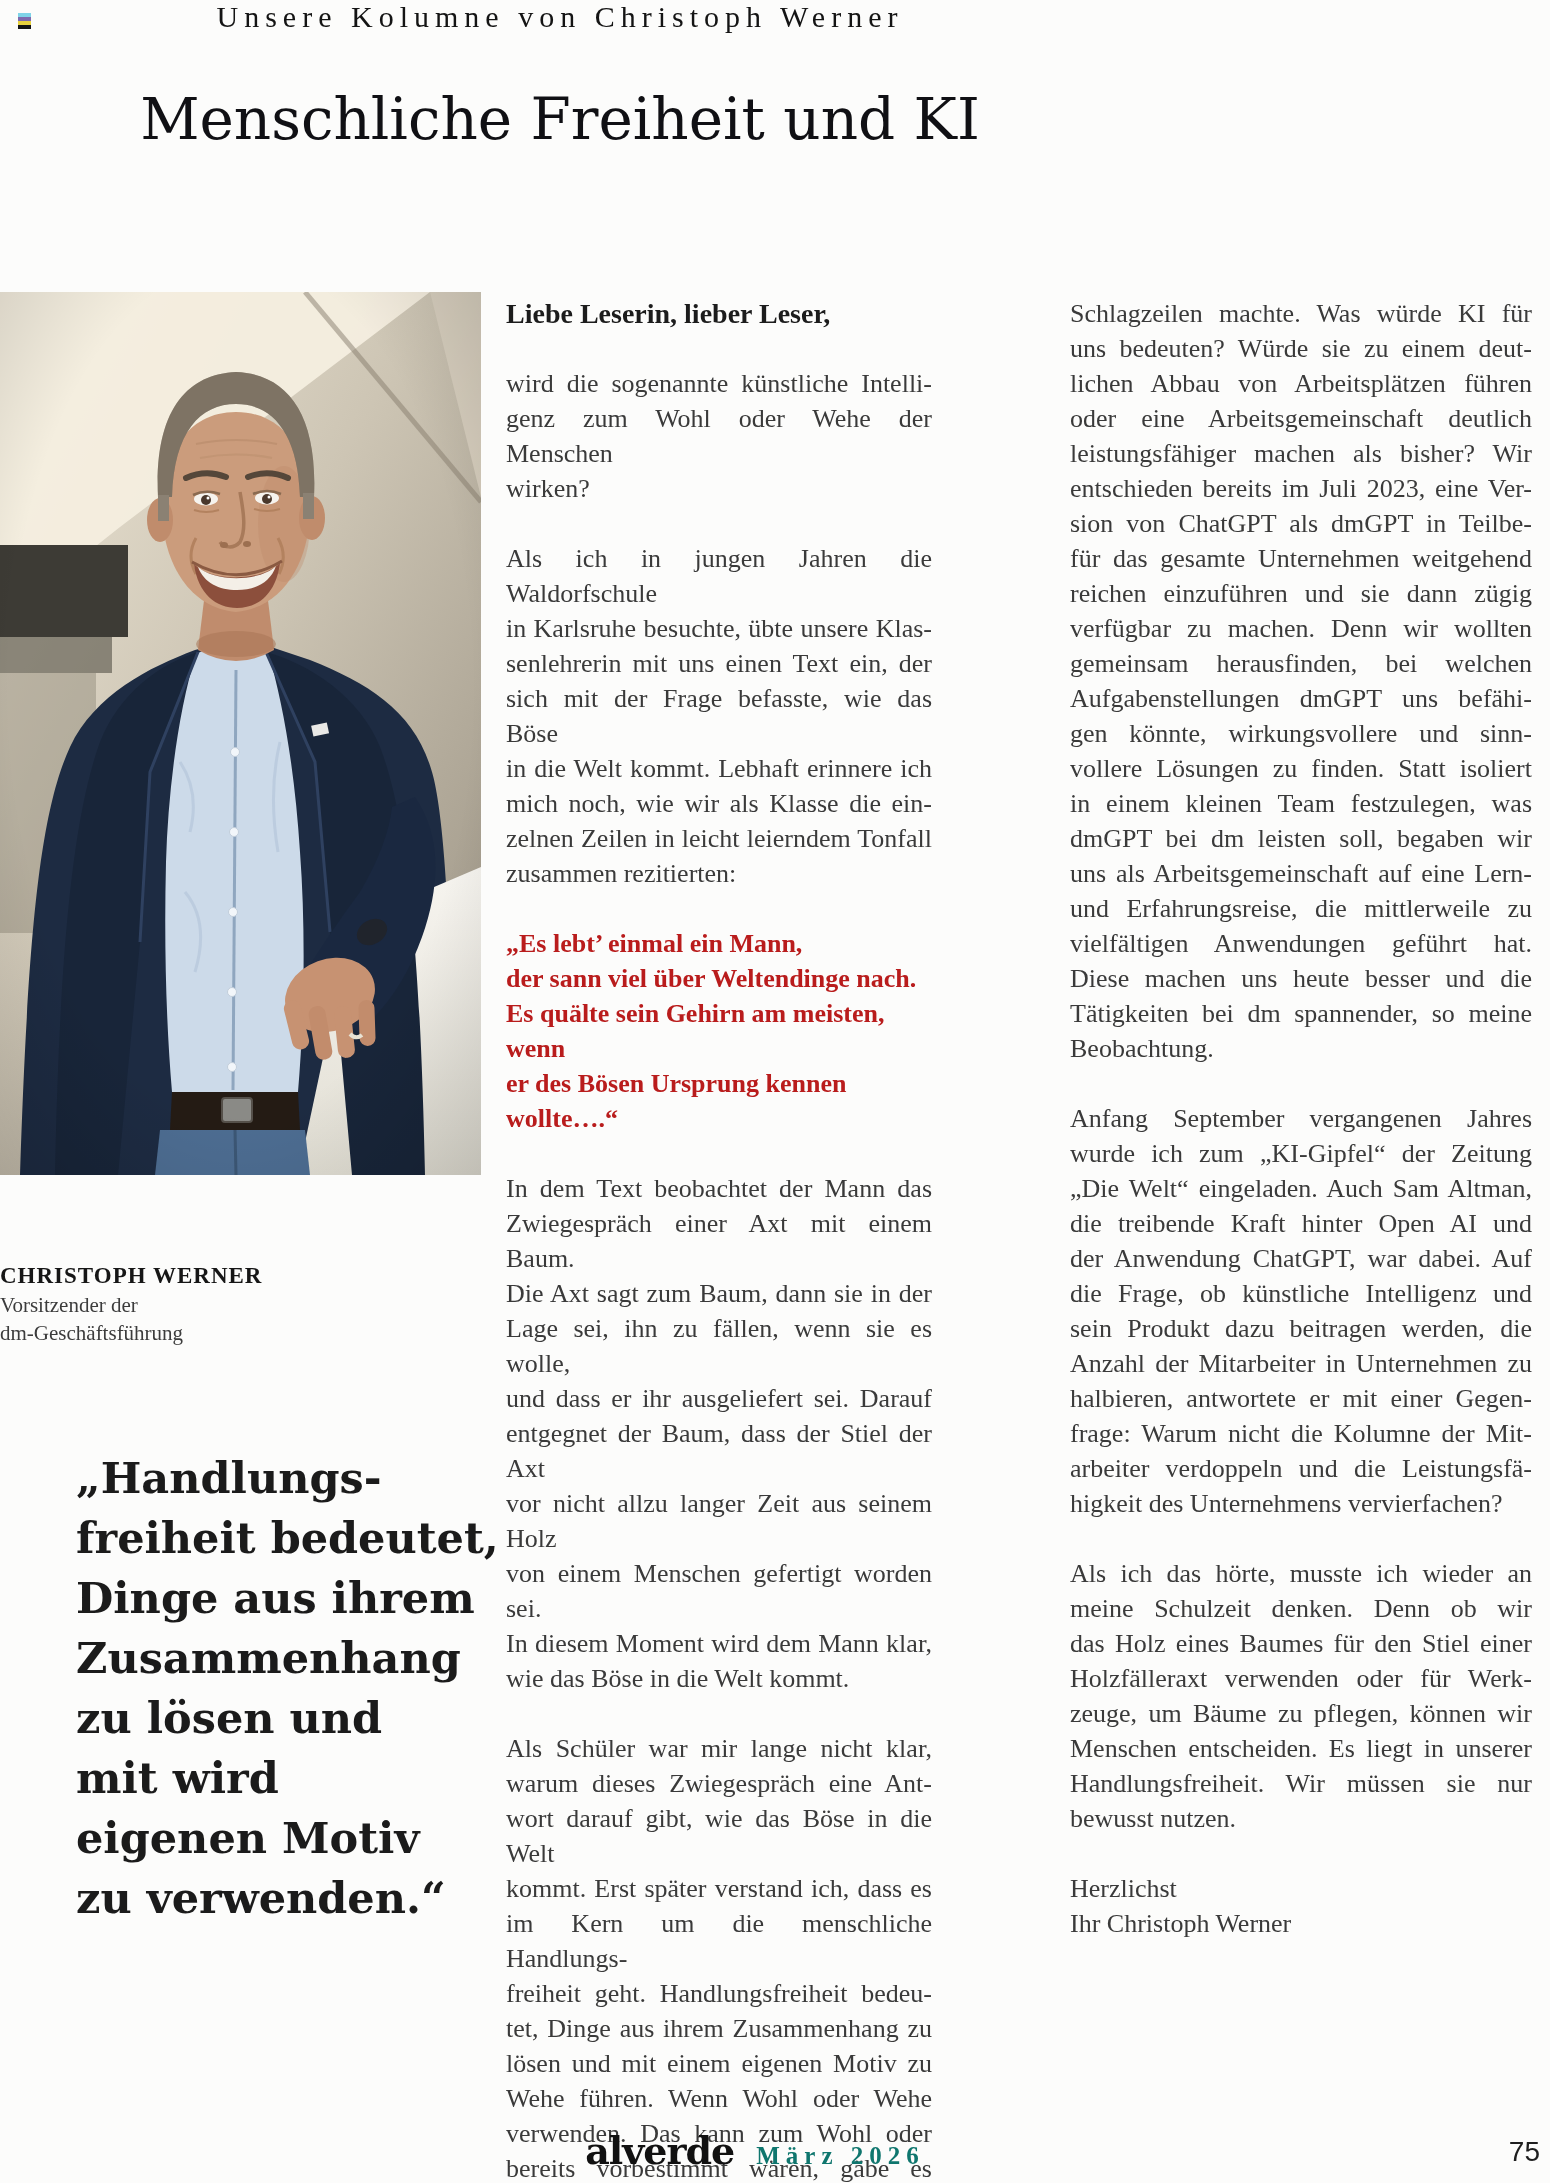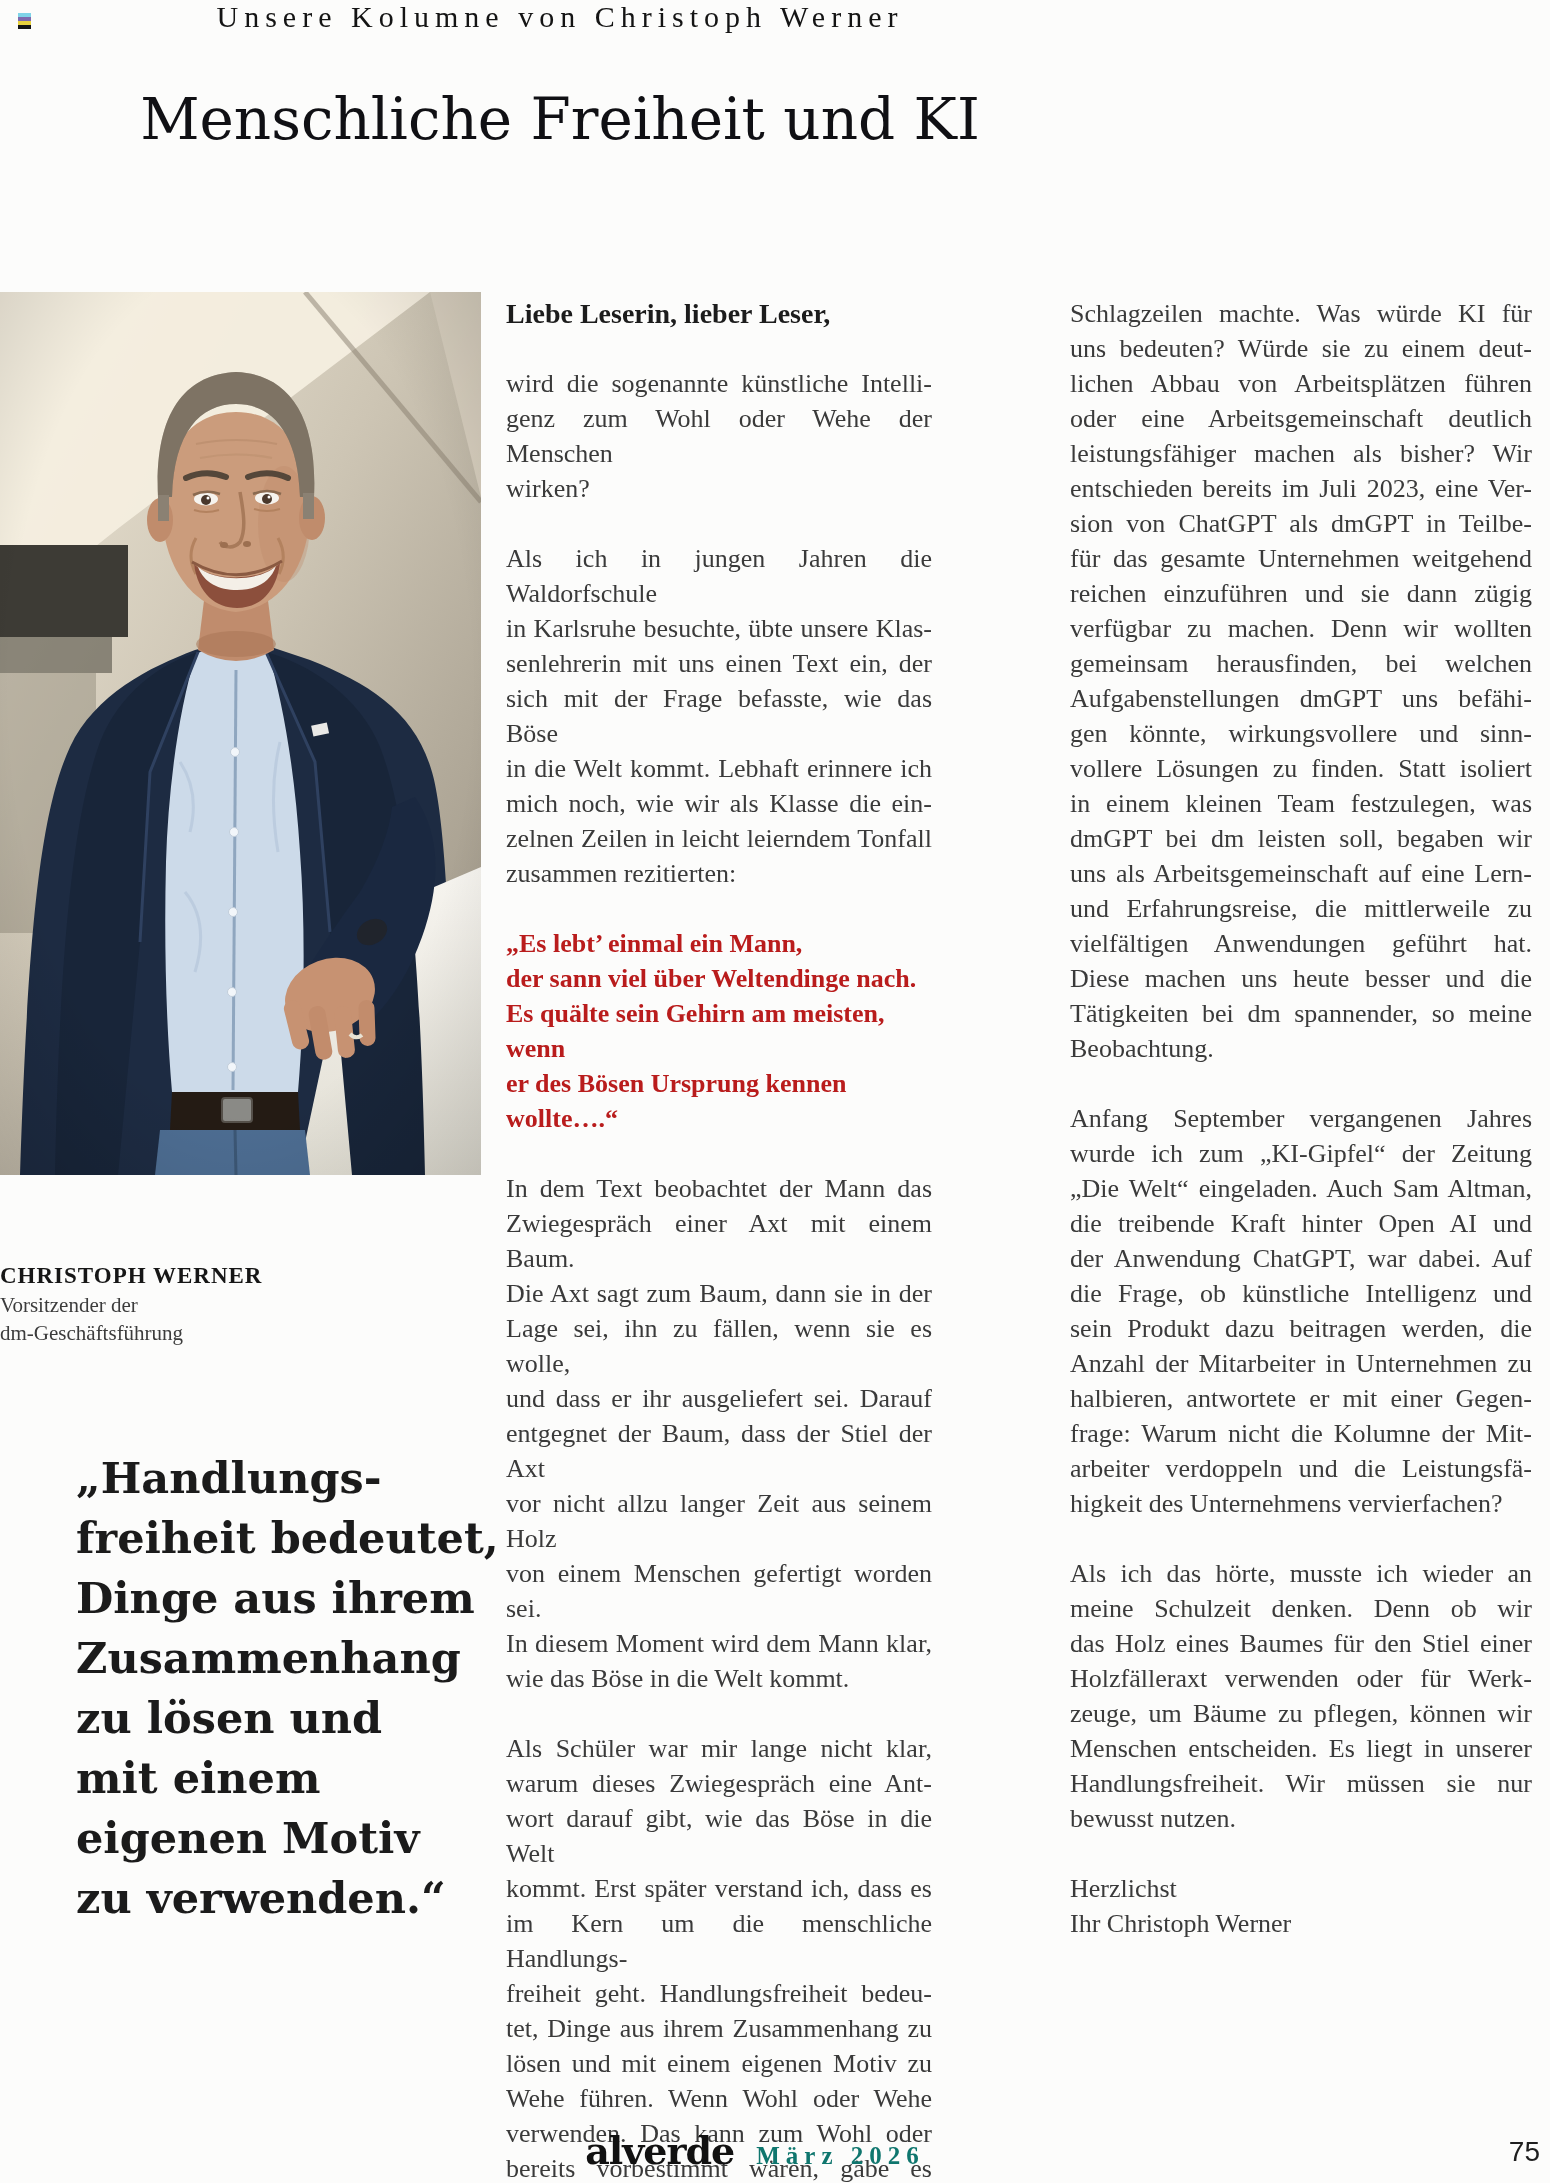--- a/index.html
+++ b/index.html
@@ -227,21 +227,21 @@
         <div class="role">dm-Geschäftsführung</div>
       </div>
   </div>
 
   <div class="pullquote">
       <div class="quote-line">„Handlungs-</div>
       <div class="quote-line">freiheit bedeutet,</div>
       <div class="quote-line">Dinge aus ihrem</div>
       <div class="quote-line">Zusammenhang</div>
       <div class="quote-line">zu lösen und</div>
-      <div class="quote-line">mit einem</div>
+      <div class="quote-line">mit wird</div>
       <div class="quote-line">eigenen Motiv</div>
       <div class="quote-line">zu verwenden.“</div>
     </div>
 
   <div class="col col-1">
       <div class="para lead">
         <div class="line last">Liebe Leserin, lieber Leser,</div>
       </div>
       <div class="para body">
         <div class="line">wird die sogenannte künstliche Intelli-</div>

